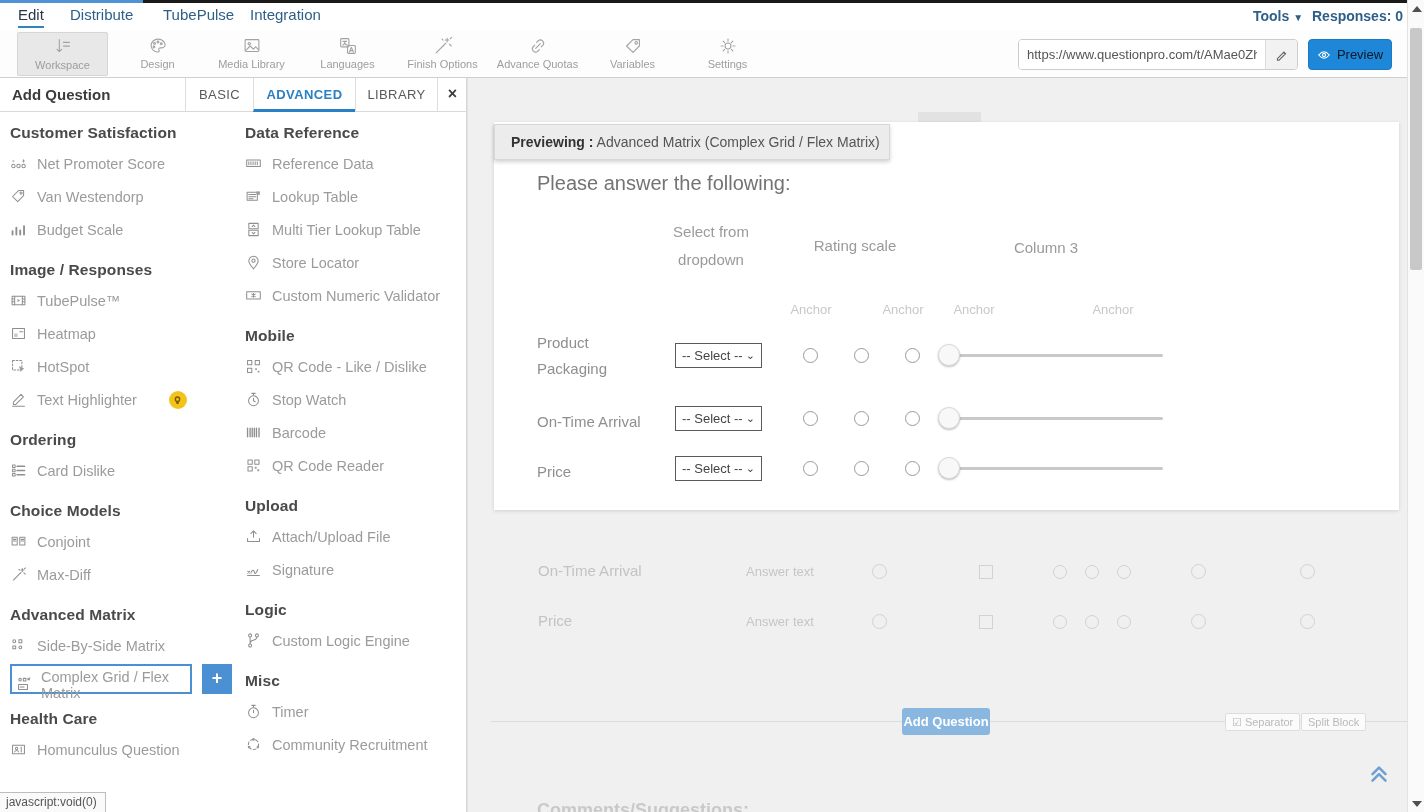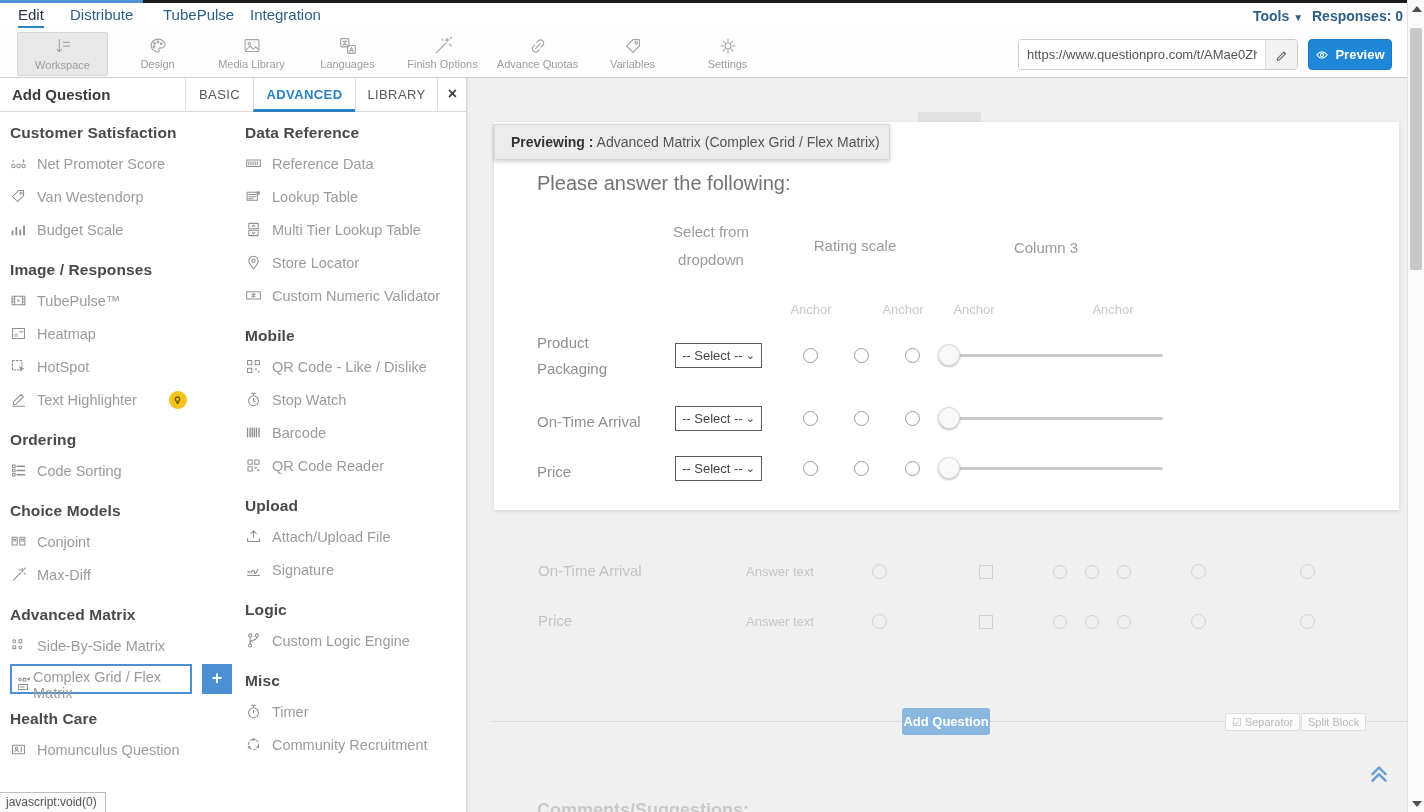--- a/index.html
+++ b/index.html
@@ -27,21 +27,21 @@
   .tb-label { font-size:11px; color:#9d9d9d; display:block; margin-top:1px; }
   .tb-item.selected { background:#e8e8e8; border:1px solid #d6d6d6; border-radius:2px; }
   #url-group { position:absolute; left:1018px; top:9px; width:280px; height:31px; border:1px solid #ccc;
     border-radius:4px; background:#fff; display:flex; overflow:hidden; }
   #url-input { flex:1; border:0; outline:0; padding:0 8px; font-size:13px; color:#555;
     font-family:"Liberation Sans", sans-serif; background:#fff; }
   #url-edit { width:32px; background:#f2f2f2; border-left:1px solid #ddd; display:flex;
     align-items:center; justify-content:center; cursor:pointer; }
   #url-edit svg { width:13px; height:13px; stroke:#666; fill:none; stroke-width:1.3; }
   #preview-btn { position:absolute; left:1308px; top:9px; width:84px; height:31px; background:#1f87d8;
-    border:1px solid #1a79c4; border-radius:4px; color:#ffffff; font-size:13px; font-weight:700;
+    border:1px solid #1a79c4; border-radius:4px; color:#0f172a; font-size:13px; font-weight:400;
     display:flex; align-items:center; justify-content:center; gap:6px; cursor:pointer; }
   #preview-btn svg { width:14px; height:14px; stroke:#fff; fill:none; stroke-width:1.3; }
 
   
   #panel { top:78px; left:0; width:467px; height:734px; background:#fff; border-right:1px solid #d7d7d7; }
   #panel-header { position:absolute; top:0; left:0; width:100%; height:34px; border-bottom:1px solid #d9d9d9; }
   #panel-title { position:absolute; left:12px; top:8px; font-size:15px; font-weight:700; color:#3c3c3c; }
   .ptab { position:absolute; top:0; height:34px; line-height:33px; text-align:center; font-size:13px;
     color:#5a5a5a; border-left:1px solid #ddd; cursor:pointer; letter-spacing:.4px; }
   .ptab.active { color:#2980c4; border-bottom:3px solid #2980c4; font-weight:700; }
@@ -49,21 +49,21 @@
     text-align:center; line-height:32px; font-size:16px; font-weight:700; color:#3c3c3c; cursor:pointer; }
   .pcol { position:absolute; top:46px; }
   #pcol1 { left:10px; width:222px; }
   #pcol2 { left:245px; width:218px; }
   .psection { margin-bottom:15px; }
   .psection h3 { font-size:15.5px; font-weight:700; color:#4a4a4a; margin:0 0 5px 0; letter-spacing:.1px; }
   .pitem { height:33px; display:flex; align-items:center; gap:10px; color:#9b9b9b; font-size:14.5px; cursor:pointer; }
   .pitem svg { width:17px; height:17px; stroke:#8f8f8f; fill:none; stroke-width:1.2;
     stroke-linecap:round; stroke-linejoin:round; flex:0 0 17px; }
   .pitem.selected-wrap { padding:0; }
-  .sel-box { display:flex; align-items:center; border:2px solid #4a90d2; background:#fff;
+  .sel-box { display:flex; align-items:center; gap:8px; border:2px solid #4a90d2; background:#fff;
     height:30px; padding:12px 6px 0 4px; flex:1; }
   .sel-plus { width:30px; height:30px; background:#4a90d2; color:#fff; font-size:18px; font-weight:700;
     display:flex; align-items:center; justify-content:center; cursor:pointer; }
   .badge-new { width:18px; height:18px; border-radius:50%; background:#f2c31b; margin-left:22px;
     display:flex; align-items:center; justify-content:center; }
   .badge-new svg { width:10px; height:10px; stroke:#7a5b00; stroke-width:1.6; fill:none; }
 
   
   #main { top:78px; left:467px; width:940px; height:734px; background:#f0f0f0; border-left:1px solid #e2e2e2; overflow:hidden; }
   #obscured-box { left:450px; top:34px; width:63px; height:10px; background:#e2e2e2; }
@@ -288,21 +288,21 @@
 
       <div class="psection">
         <h3>Ordering</h3>
         <div class="pitem">
           <svg viewBox="0 0 20 20">
               <rect x="3" y="3.5" width="3" height="3"></rect>
               <rect x="3" y="8.5" width="3" height="3"></rect>
               <rect x="3" y="13.5" width="3" height="3"></rect>
               <path d="M8.5 5 h8.5 M8.5 10 h8.5 M8.5 15 h8.5" style="stroke-width:2"></path>
             </svg>
-          <span>Code Sorting</span>
+          <span>Card Dislike</span>
         </div>
       </div>
 
       <div class="psection">
         <h3>Choice Models</h3>
         <div class="pitem">
           <svg viewBox="0 0 20 20">
               <rect x="2.5" y="5" width="6" height="9"></rect>
               <rect x="11.5" y="5" width="6" height="9"></rect>
               <path d="M4 7.5 h3 M4 9.5 h3 M13 7.5 h3 M13 9.5 h3"></path>

